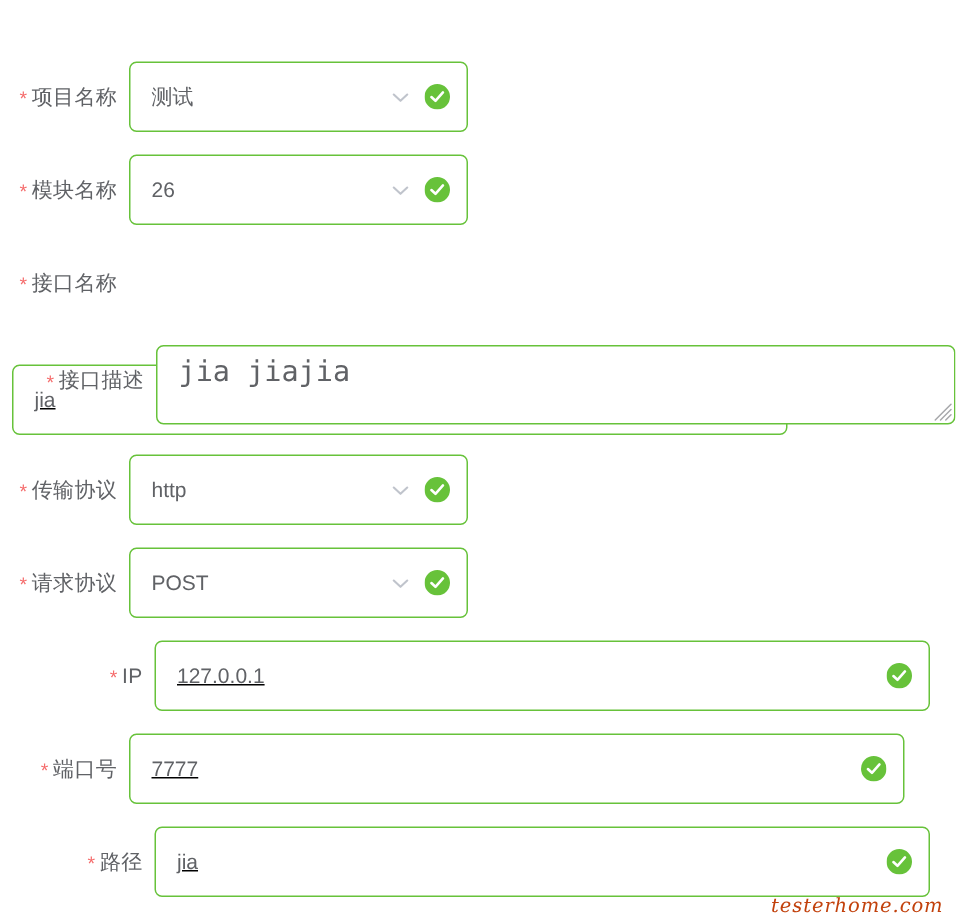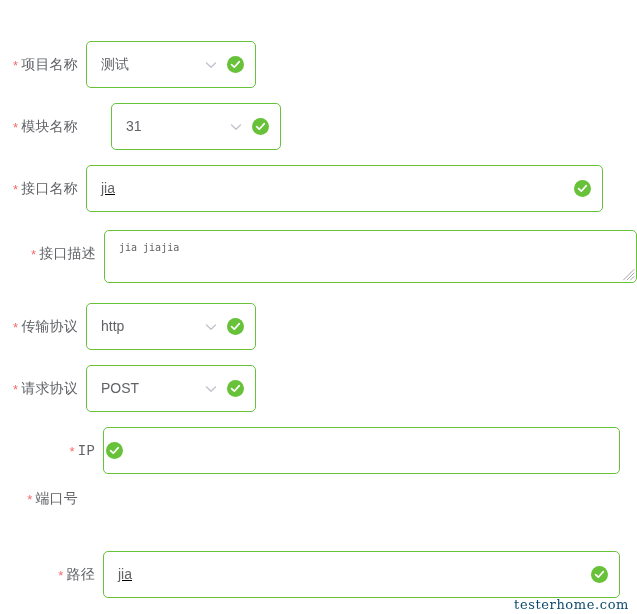--- a/index.html
+++ b/index.html
@@ -45,21 +45,20 @@
     letter-spacing: 0.2px;
   }
   .label .req {
     color: #f56c6c;
     font-size: 13px;
     margin-right: 3px;
     vertical-align: -1px;
   }
   .label-text {
     display: inline;
-    font-family: Liberation Mono, monospace;
   }
 
   .control {
     margin-left: 8px;
     position: relative;
     box-sizing: border-box;
   }
 
   .field {
     box-sizing: border-box;
@@ -76,21 +75,21 @@
     font-size: 14px;
     color: #606266;
     padding-left: 14px;
     line-height: 45px;
     white-space: nowrap;
     overflow: hidden;
     text-overflow: ellipsis;
     flex: 1 1 auto;
   }
 
-  .w-select { width: 170px; }
+  .w-select { width: 226px; }
   .w-full   { width: 517px; text-decoration: underline; }
 
   
   .chevron {
     flex: 0 0 auto;
     width: 16px;
     height: 16px;
     margin-right: 6px;
     position: relative;
   }
@@ -116,21 +115,21 @@
     width: 533px;
     height: 53px;
     border: 1px solid #67c23a;
     border-radius: 5px;
     background: #fff;
     position: relative;
     overflow: hidden;
   }
   .textarea-text {
     font-family: "DejaVu Sans Mono", "Liberation Mono", monospace;
-    font-size: 10px;
+    font-size: 19px;
     color: #606266;
     padding: 9px 0 0 14px;
     line-height: 16px;
     white-space: pre-wrap;
   }
   .resize-grip {
     position: absolute;
     right: 1px;
     bottom: 1px;
     width: 13px;
@@ -139,22 +138,23 @@
   }
   .resize-grip svg { display: block; }
 
   
   .watermark {
     position: absolute;
     right: 8px;
     bottom: 2px;
     font-family: "DejaVu Serif", "Liberation Serif", serif;
     font-size: 13px;
-    color: #0c4a6e;
+    color: #c2410c;
     letter-spacing: 0.6px;
+    font-style: italic;
     user-select: none;
     white-space: nowrap;
   }
 </style>
 </head>
 <body>
 
 <div class="form">
 
   <div class="form-row" style="top:41px;">
@@ -170,41 +170,41 @@
         <span class="check">
           <svg width="17" height="17" viewBox="0 0 17 17">
               <circle cx="8.5" cy="8.5" r="8.5" fill="#67c23a"></circle>
               <path d="M4.6 8.7 L7.3 11.2 L12.3 5.6" fill="none" stroke="#ffffff" stroke-width="1.7" stroke-linecap="round" stroke-linejoin="round"></path>
             </svg>
         </span>
       </div>
     </div>
   </div>
 
-  <div class="form-row" style="top:103px;gap:25px;">
+  <div class="form-row" style="top:103px;">
     <div class="label"><span class="req">*</span><span class="label-text">模块名称</span></div>
     <div class="control">
       <div class="field w-select with-check-right">
-        <span class="value">31</span>
+        <span class="value">26</span>
         <span class="chevron">
           <svg width="16" height="16" viewBox="0 0 16 16">
               <path d="M3.5 6 L8 10.2 L12.5 6" fill="none" stroke="#c0c4cc" stroke-width="1.4" stroke-linecap="round" stroke-linejoin="round"></path>
             </svg>
         </span>
         <span class="check">
           <svg width="17" height="17" viewBox="0 0 17 17">
               <circle cx="8.5" cy="8.5" r="8.5" fill="#67c23a"></circle>
               <path d="M4.6 8.7 L7.3 11.2 L12.3 5.6" fill="none" stroke="#ffffff" stroke-width="1.7" stroke-linecap="round" stroke-linejoin="round"></path>
             </svg>
         </span>
       </div>
     </div>
   </div>
 
-  <div class="form-row" style="top:165px;">
+  <div class="form-row" style="top:165px;flex-direction:column;">
     <div class="label"><span class="req">*</span><span class="label-text">接口名称</span></div>
     <div class="control">
       <div class="field w-full with-check-right">
         <span class="value">jia</span>
         <span class="check">
           <svg width="17" height="17" viewBox="0 0 17 17">
               <circle cx="8.5" cy="8.5" r="8.5" fill="#67c23a"></circle>
               <path d="M4.6 8.7 L7.3 11.2 L12.3 5.6" fill="none" stroke="#ffffff" stroke-width="1.7" stroke-linecap="round" stroke-linejoin="round"></path>
             </svg>
         </span>
@@ -263,32 +263,44 @@
             </svg>
         </span>
       </div>
     </div>
   </div>
 
   <div class="form-row" style="top:427px;justify-content:center;">
     <div class="label"><span class="req">*</span><span class="label-text">IP</span></div>
     <div class="control">
       <div class="field w-full with-check-right">
-        <span class="check">
-          <svg width="17" height="17" viewBox="0 0 17 17">
-              <circle cx="8.5" cy="8.5" r="8.5" fill="#67c23a"></circle>
-              <path d="M4.6 8.7 L7.3 11.2 L12.3 5.6" fill="none" stroke="#ffffff" stroke-width="1.7" stroke-linecap="round" stroke-linejoin="round"></path>
-            </svg>
-        </span>
-      </div>
-    </div>
-  </div>
-
-  <div class="form-row" style="top:475px;">
+        <span class="value">127.0.0.1</span>
+        <span class="check">
+          <svg width="17" height="17" viewBox="0 0 17 17">
+              <circle cx="8.5" cy="8.5" r="8.5" fill="#67c23a"></circle>
+              <path d="M4.6 8.7 L7.3 11.2 L12.3 5.6" fill="none" stroke="#ffffff" stroke-width="1.7" stroke-linecap="round" stroke-linejoin="round"></path>
+            </svg>
+        </span>
+      </div>
+    </div>
+  </div>
+
+  <div class="form-row" style="top:489px;">
     <div class="label"><span class="req">*</span><span class="label-text">端口号</span></div>
+    <div class="control">
+      <div class="field w-full with-check-right">
+        <span class="value">7777</span>
+        <span class="check">
+          <svg width="17" height="17" viewBox="0 0 17 17">
+              <circle cx="8.5" cy="8.5" r="8.5" fill="#67c23a"></circle>
+              <path d="M4.6 8.7 L7.3 11.2 L12.3 5.6" fill="none" stroke="#ffffff" stroke-width="1.7" stroke-linecap="round" stroke-linejoin="round"></path>
+            </svg>
+        </span>
+      </div>
+    </div>
   </div>
 
   <div class="form-row" style="top:551px;justify-content:center;">
     <div class="label"><span class="req">*</span><span class="label-text">路径</span></div>
     <div class="control">
       <div class="field w-full with-check-right">
         <span class="value">jia</span>
         <span class="check">
           <svg width="17" height="17" viewBox="0 0 17 17">
               <circle cx="8.5" cy="8.5" r="8.5" fill="#67c23a"></circle>

